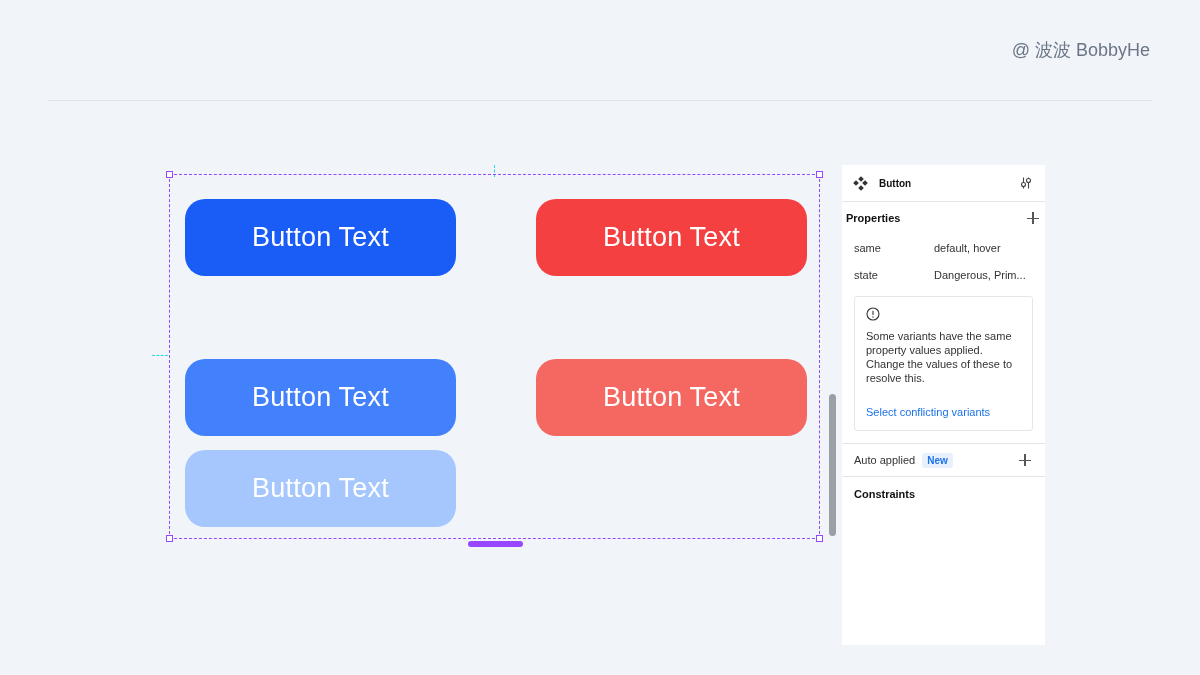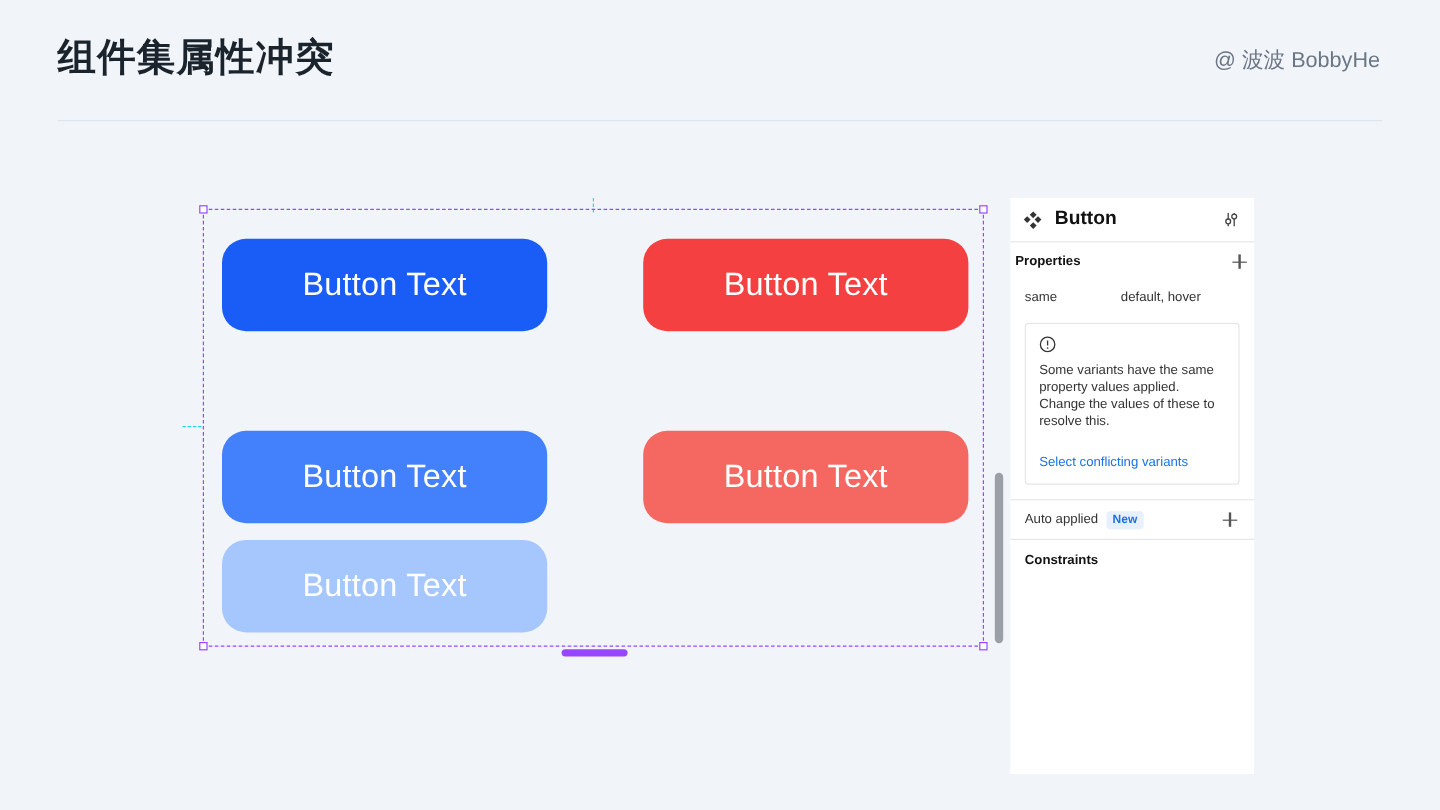--- a/index.html
+++ b/index.html
@@ -155,21 +155,21 @@
   }
 
   #panel-node-row {
     height: 37px;
     display: flex;
     align-items: center;
     padding: 0 12px;
     border-bottom: 1px solid #e6e6e6;
   }
   #panel-node-name {
-    font-size: 16px;
+    font-size: 10px;
     font-weight: bold;
     color: #111111;
     margin-left: 12px;
     flex: 1;
   }
 
   .icon-component-set {
     width: 13px;
     height: 13px;
     position: relative;
@@ -294,21 +294,20 @@
   #constraints-label {
     font-size: 11px;
     font-weight: bold;
     color: #111111;
   }
 </style>
 </head>
 <body>
 
 <div id="header">
-  <div id="page-title">组件集属性冲突</div>
   <div id="author">@ 波波 BobbyHe</div>
   <div id="header-divider"></div>
 </div>
 
 <div id="canvas">
 
   <div id="guide-top" style="border-left-color: rgb(43, 217, 224);"></div>
   <div id="guide-left" style="border-top-color: rgb(43, 217, 224);"></div>
 
   <div id="component-set-frame" style="border-color: rgb(151, 71, 255);">
@@ -360,20 +359,24 @@
 
     <div id="properties-header">
       <span id="properties-title">Properties</span>
       <span class="plus-btn"></span>
     </div>
 
     <div class="prop-row">
       <span class="prop-key">same</span>
       <span class="prop-val">default, hover</span>
     </div>
+    <div class="prop-row">
+      <span class="prop-key">state</span>
+      <span class="prop-val">Dangerous, Prim...</span>
+    </div>
 
     <div id="conflict-box">
       <div id="conflict-icon">
         <svg width="14" height="14" viewBox="0 0 14 14">
           <circle cx="7" cy="7" r="6" fill="none" stroke="#333" stroke-width="1.1"></circle>
           <line x1="7" y1="3.8" x2="7" y2="8" stroke="#333" stroke-width="1.1"></line>
           <circle cx="7" cy="10" r="0.7" fill="#333"></circle>
         </svg>
       </div>
       <div id="conflict-message">Some variants have the same property values applied. Change the values of these to resolve this.</div>

